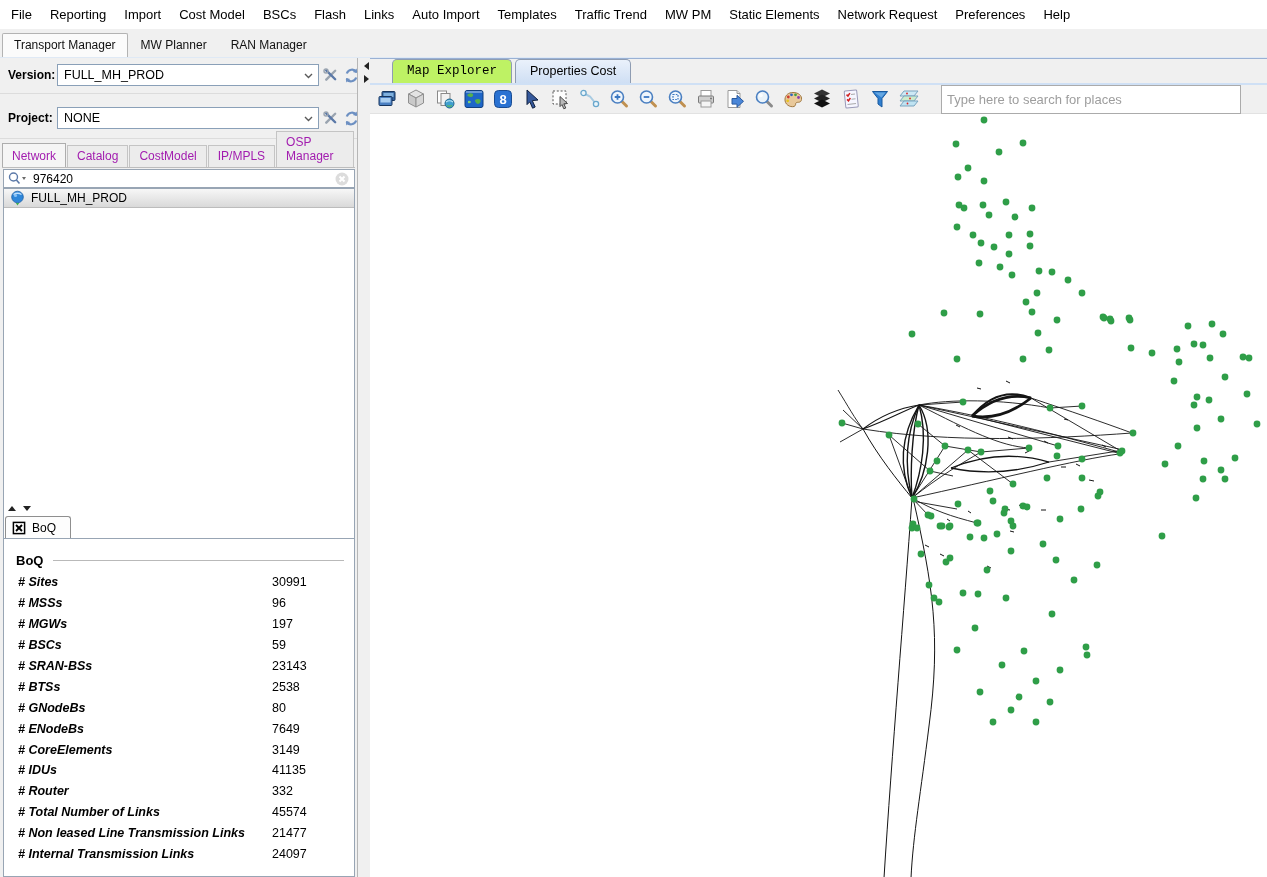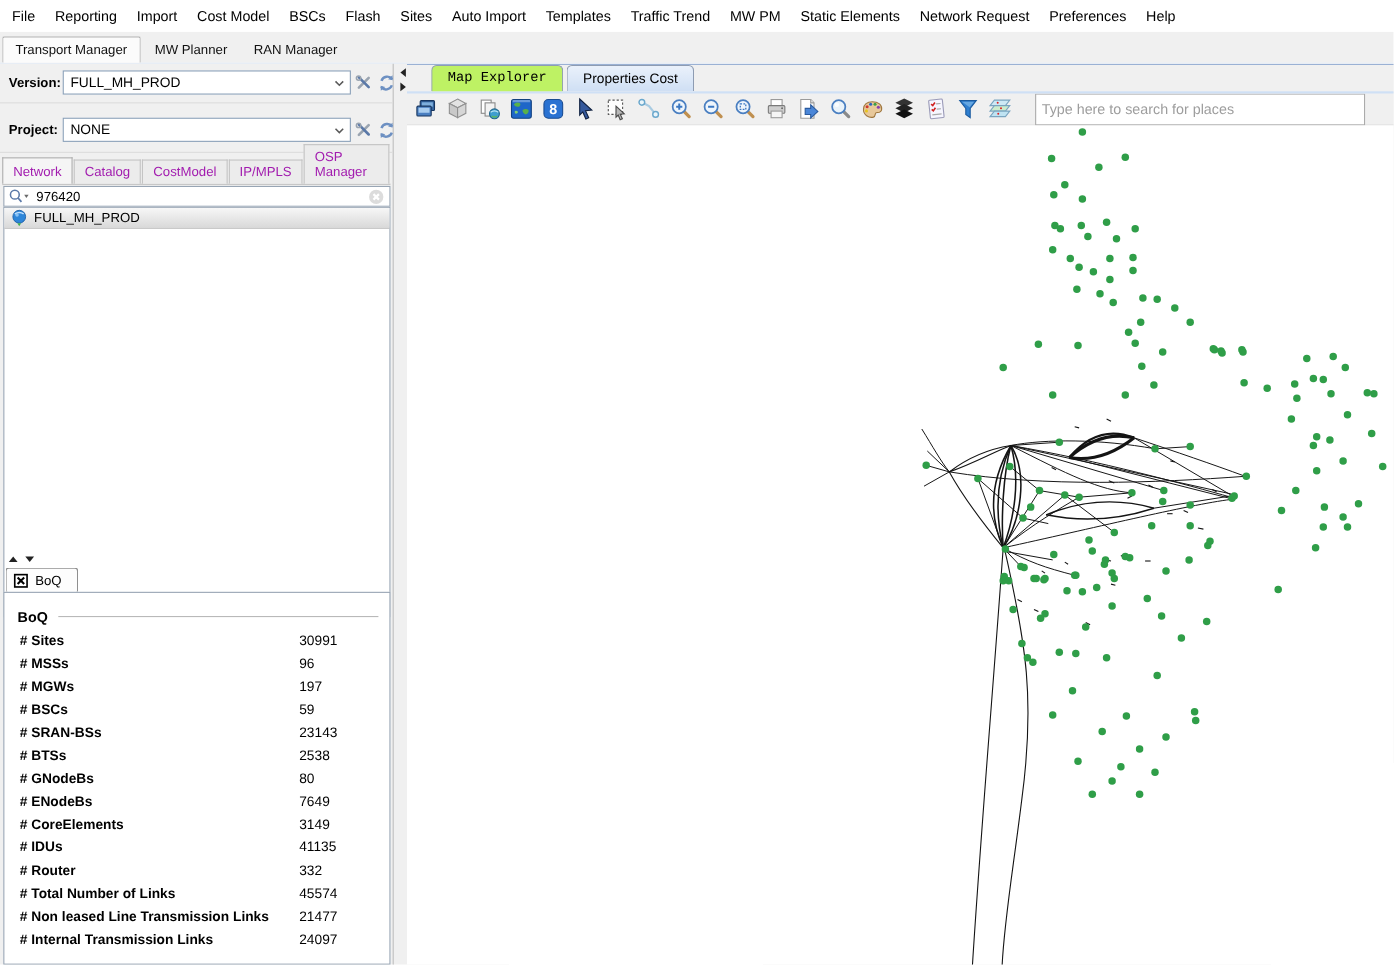--- a/index.html
+++ b/index.html
@@ -44,21 +44,21 @@
   .tri-dn { width:0; height:0; border-left:4px solid transparent; border-right:4px solid transparent; border-top:5px solid #222; }
 
   .boq-tab { position:absolute; top:458px; left:5px; height:22px; background:#fdfdfd; border:1px solid #8f8f8f;
     border-bottom:none; border-radius:3px 3px 0 0; display:flex; align-items:center; gap:6px; padding:0 14px 0 6px; font-size:12px; }
   .boq-box { position:absolute; top:480px; left:3px; width:352px; bottom:0; background:#fff; border:1px solid #98a5b4; overflow:hidden; }
   .boq-head { display:flex; align-items:center; margin:14px 10px 4px 12px; }
   .boq-head b { font-size:13px; }
   .boq-head .rule { flex:1; height:1px; background:#b9b9b9; margin-left:10px; }
   .boq-rows { margin:2px 10px 0 14px; }
   .boq-row { display:grid; grid-template-columns:1fr 72px; height:20.9px; align-items:center; font-size:12.5px; }
-  .boq-row .lab { font-weight:bold; }
+  .boq-row .lab { font-weight:bold;font-style:italic; }
 
   
   .vsplit { position:relative; width:12px; background:#f0f0f0; }
   .vsplit .tl { position:absolute; right:1px; top:4px; width:0; height:0; border-top:4px solid transparent; border-bottom:4px solid transparent; border-right:5px solid #222; }
   .vsplit .tr { position:absolute; right:1px; top:17px; width:0; height:0; border-top:4px solid transparent; border-bottom:4px solid transparent; border-left:5px solid #222; }
 
   
   .right-panel { flex:1; display:flex; flex-direction:column; background:#f0f0f0; min-width:0; }
   .rtabs { height:27px; display:flex; align-items:flex-end; padding-left:22px; border-bottom:2px solid #cfe0f5; box-shadow:0 1px 0 #9ab1d4 inset; background:#f0f0f0; position:relative; }
   .rtab { font-size:12.5px; padding:4px 14px 5px 14px; border:1px solid #8e9cb2; border-bottom:none; border-radius:5px 5px 0 0; margin-right:3px; }
@@ -77,21 +77,21 @@
 </head>
 <body>
 
 <div class="menubar">
     <div class="mitem">File</div>
     <div class="mitem">Reporting</div>
     <div class="mitem">Import</div>
     <div class="mitem">Cost Model</div>
     <div class="mitem">BSCs</div>
     <div class="mitem">Flash</div>
-    <div class="mitem">Sites</div>
+    <div class="mitem">Links</div>
     <div class="mitem">Auto Import</div>
     <div class="mitem">Templates</div>
     <div class="mitem">Traffic Trend</div>
     <div class="mitem">MW PM</div>
     <div class="mitem">Static Elements</div>
     <div class="mitem">Network Request</div>
     <div class="mitem">Preferences</div>
     <div class="mitem">Help</div>
   </div>
 

